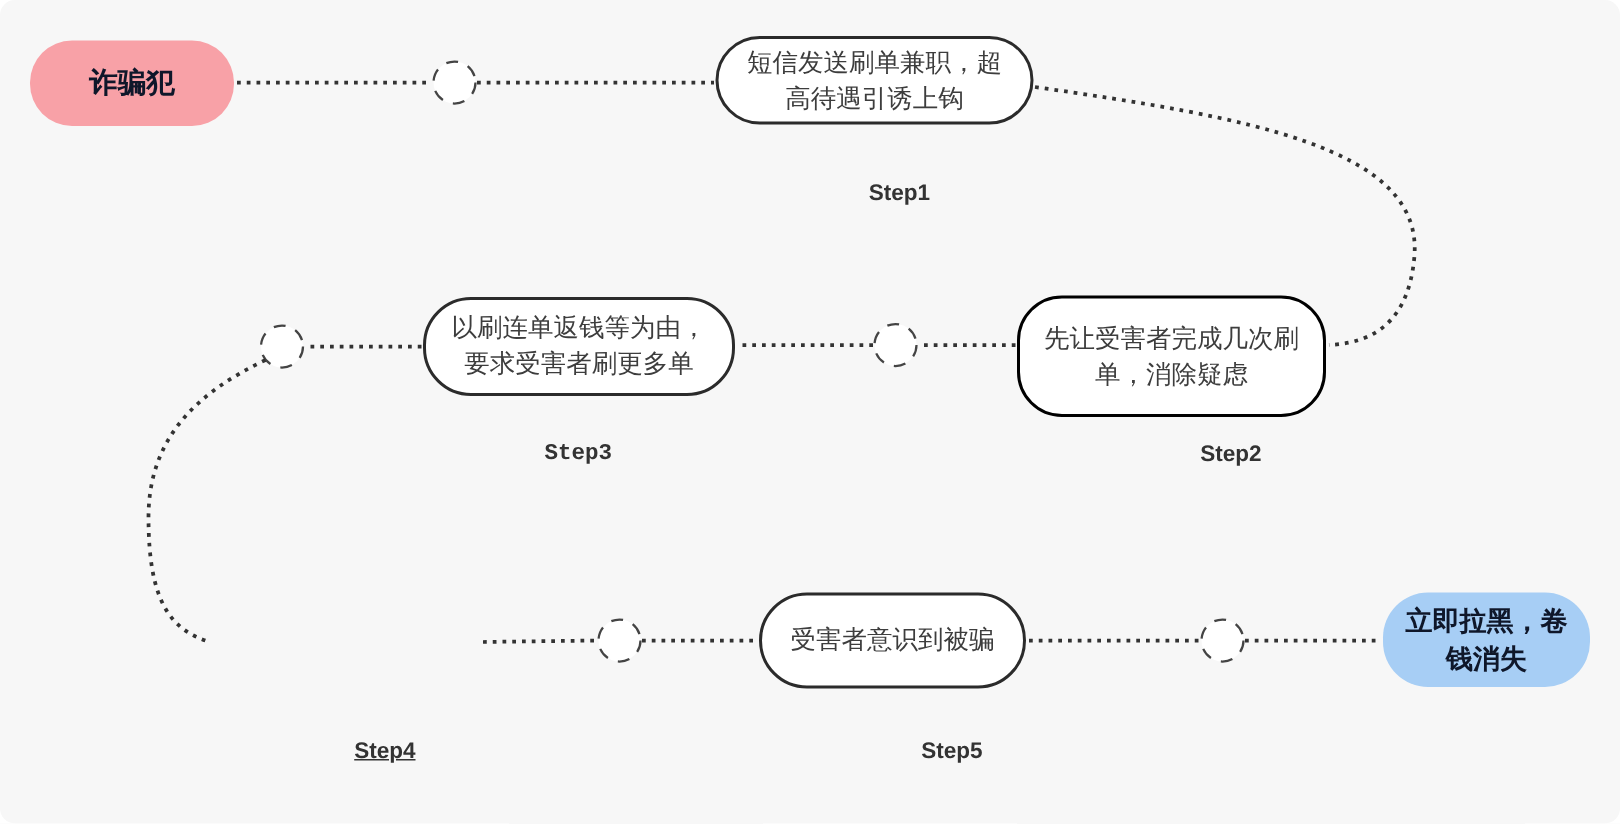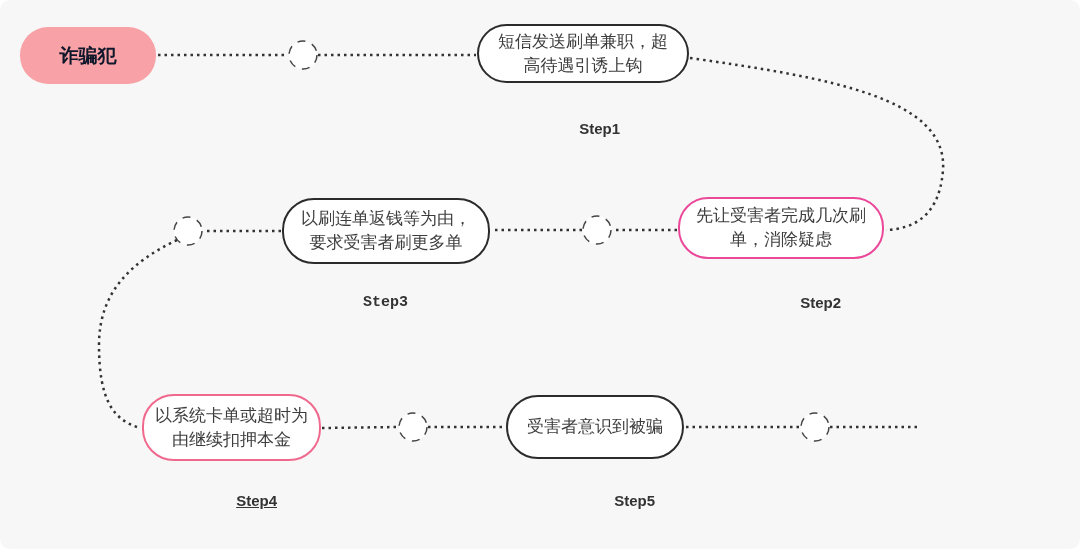--- a/index.html
+++ b/index.html
@@ -44,22 +44,22 @@
     border-radius: 28px;
     font-size: 19px;
   }
   .node-step1 {
     left: 477px; top: 24px; width: 212px; height: 59px;
     border: 2.5px solid #2b2b2b;
     border-radius: 32px;
     padding: 0 13px;
   }
   .node-step2 {
-    left: 678px; top: 197px; width: 206px; height: 62px;
-    border: 2px solid #ec4899;
+    left: 678px; top: 197px; width: 206px; height: 81px;
+    border: 2px solid #000000;
     border-radius: 30px;
     padding: 0 13px;
   }
   .node-step3 {
     left: 282px; top: 198px; width: 208px; height: 66px;
     border: 2.5px solid #2b2b2b;
     border-radius: 32px;
     padding: 0 13px;
   }
   .node-step4 {
@@ -128,24 +128,24 @@
   </svg>
 
   <div class="node node-scammer endpoint">诈骗犯</div>
 
   <div class="node node-step1">短信发送刷单兼职，超高待遇引诱上钩</div>
 
   <div class="node node-step2">先让受害者完成几次刷单，消除疑虑</div>
 
   <div class="node node-step3">以刷连单返钱等为由，要求受害者刷更多单</div>
 
-  <div class="node node-step4">以系统卡单或超时为由继续扣押本金</div>
 
   <div class="node node-step5">受害者意识到被骗</div>
 
+  <div class="node node-outcome endpoint">立即拉黑，卷钱消失</div>
 
   <div class="step-label label-step1">Step1</div>
 
   <div class="step-label label-step2">Step2</div>
 
   <div class="step-label label-step3">Step3</div>
 
   <div class="step-label label-step4">Step4</div>
 
   <div class="step-label label-step5">Step5</div>

